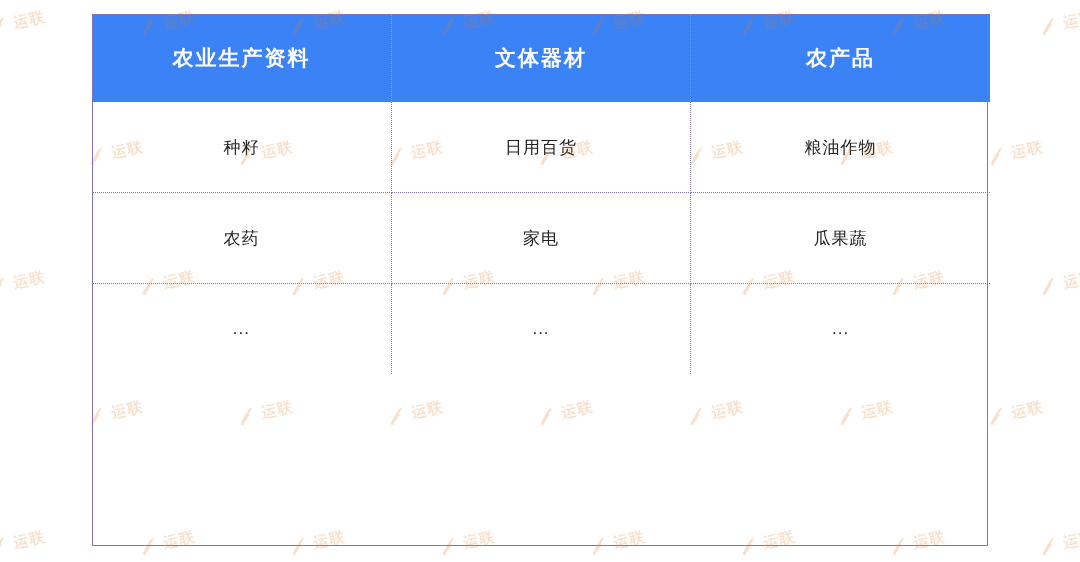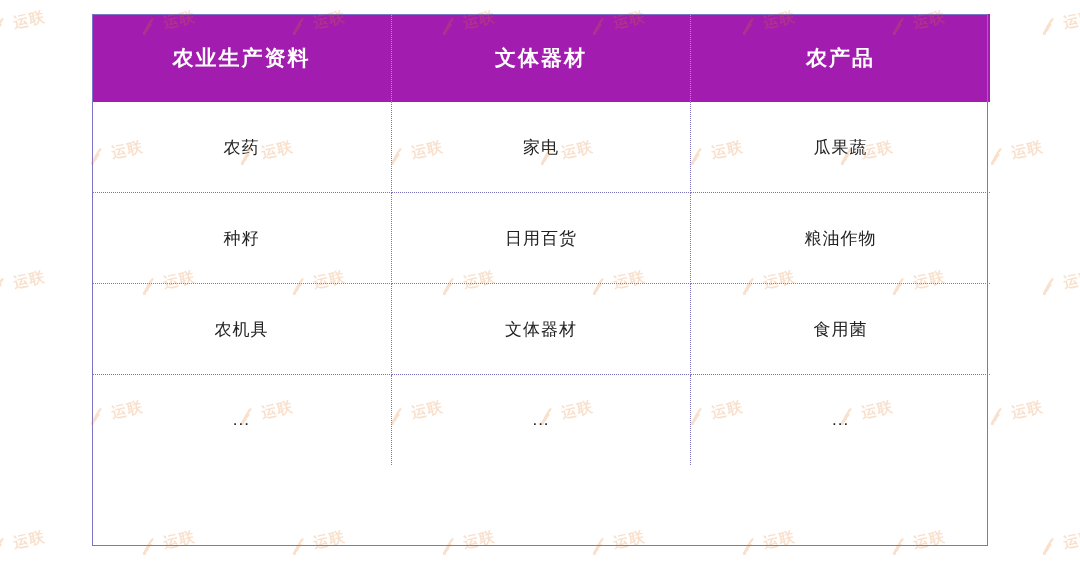--- a/index.html
+++ b/index.html
@@ -65,21 +65,21 @@
     table-layout: fixed;
     background: transparent;
   }
   table.category-table th,
   table.category-table td {
     text-align: center;
     vertical-align: middle;
     color: #222222;
   }
   table.category-table thead th {
-    background: #a21caf;
+    background: #3b82f6;
     color: #ffffff;
     font-size: 21px;
     font-weight: bold;
     height: 86px;
     letter-spacing: 2px;
     border-right: 1px dotted #9c95d8;
     border-bottom: none;
     margin-left: 40px;
   }
   table.category-table thead th:last-child {
@@ -122,33 +122,28 @@
   <table class="category-table">
     <thead>
       <tr>
         <th>农业生产资料</th>
         <th>文体器材</th>
         <th>农产品</th>
       </tr>
     </thead>
     <tbody>
       <tr>
-        <td>农药</td>
-        <td>家电</td>
-        <td>瓜果蔬</td>
-      </tr>
-      <tr>
         <td>种籽</td>
         <td>日用百货</td>
         <td>粮油作物</td>
       </tr>
       <tr>
-        <td>农机具</td>
-        <td>文体器材</td>
-        <td>食用菌</td>
+        <td>农药</td>
+        <td>家电</td>
+        <td>瓜果蔬</td>
       </tr>
       <tr>
         <td class="ellipsis-cell">...</td>
         <td class="ellipsis-cell">...</td>
         <td class="ellipsis-cell">...</td>
       </tr>
     </tbody>
   </table>
   <div class="table-outline"></div>
 </div>

